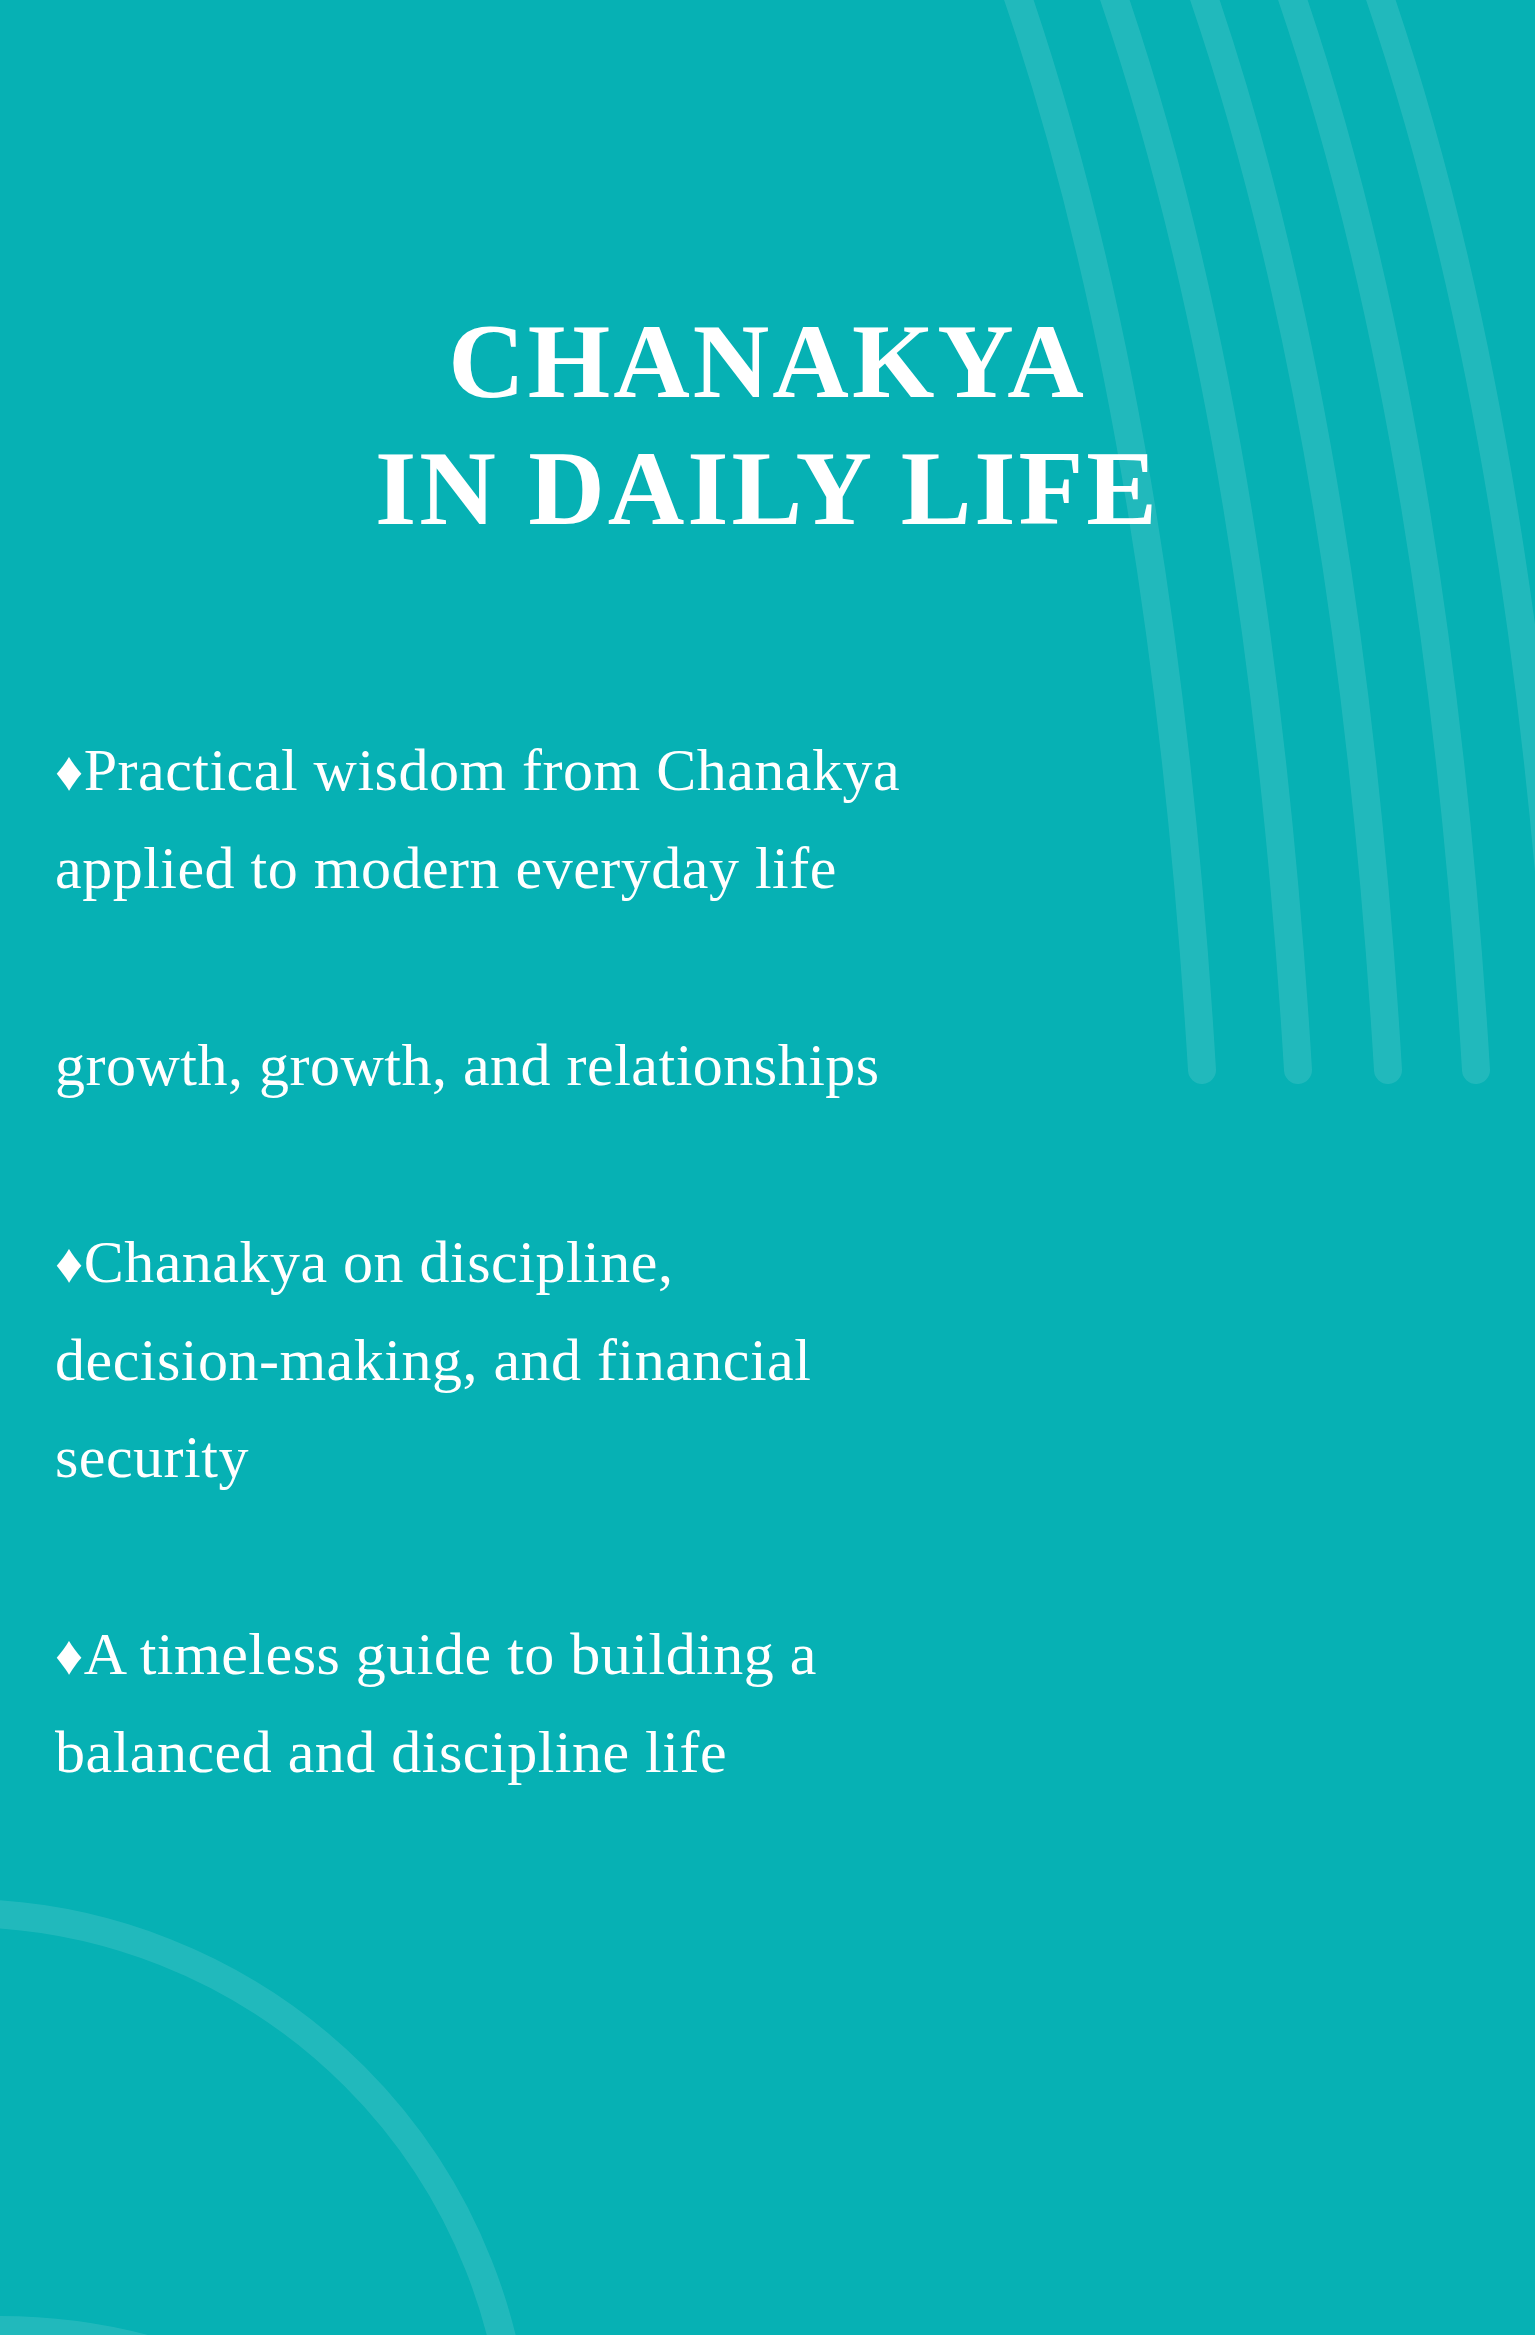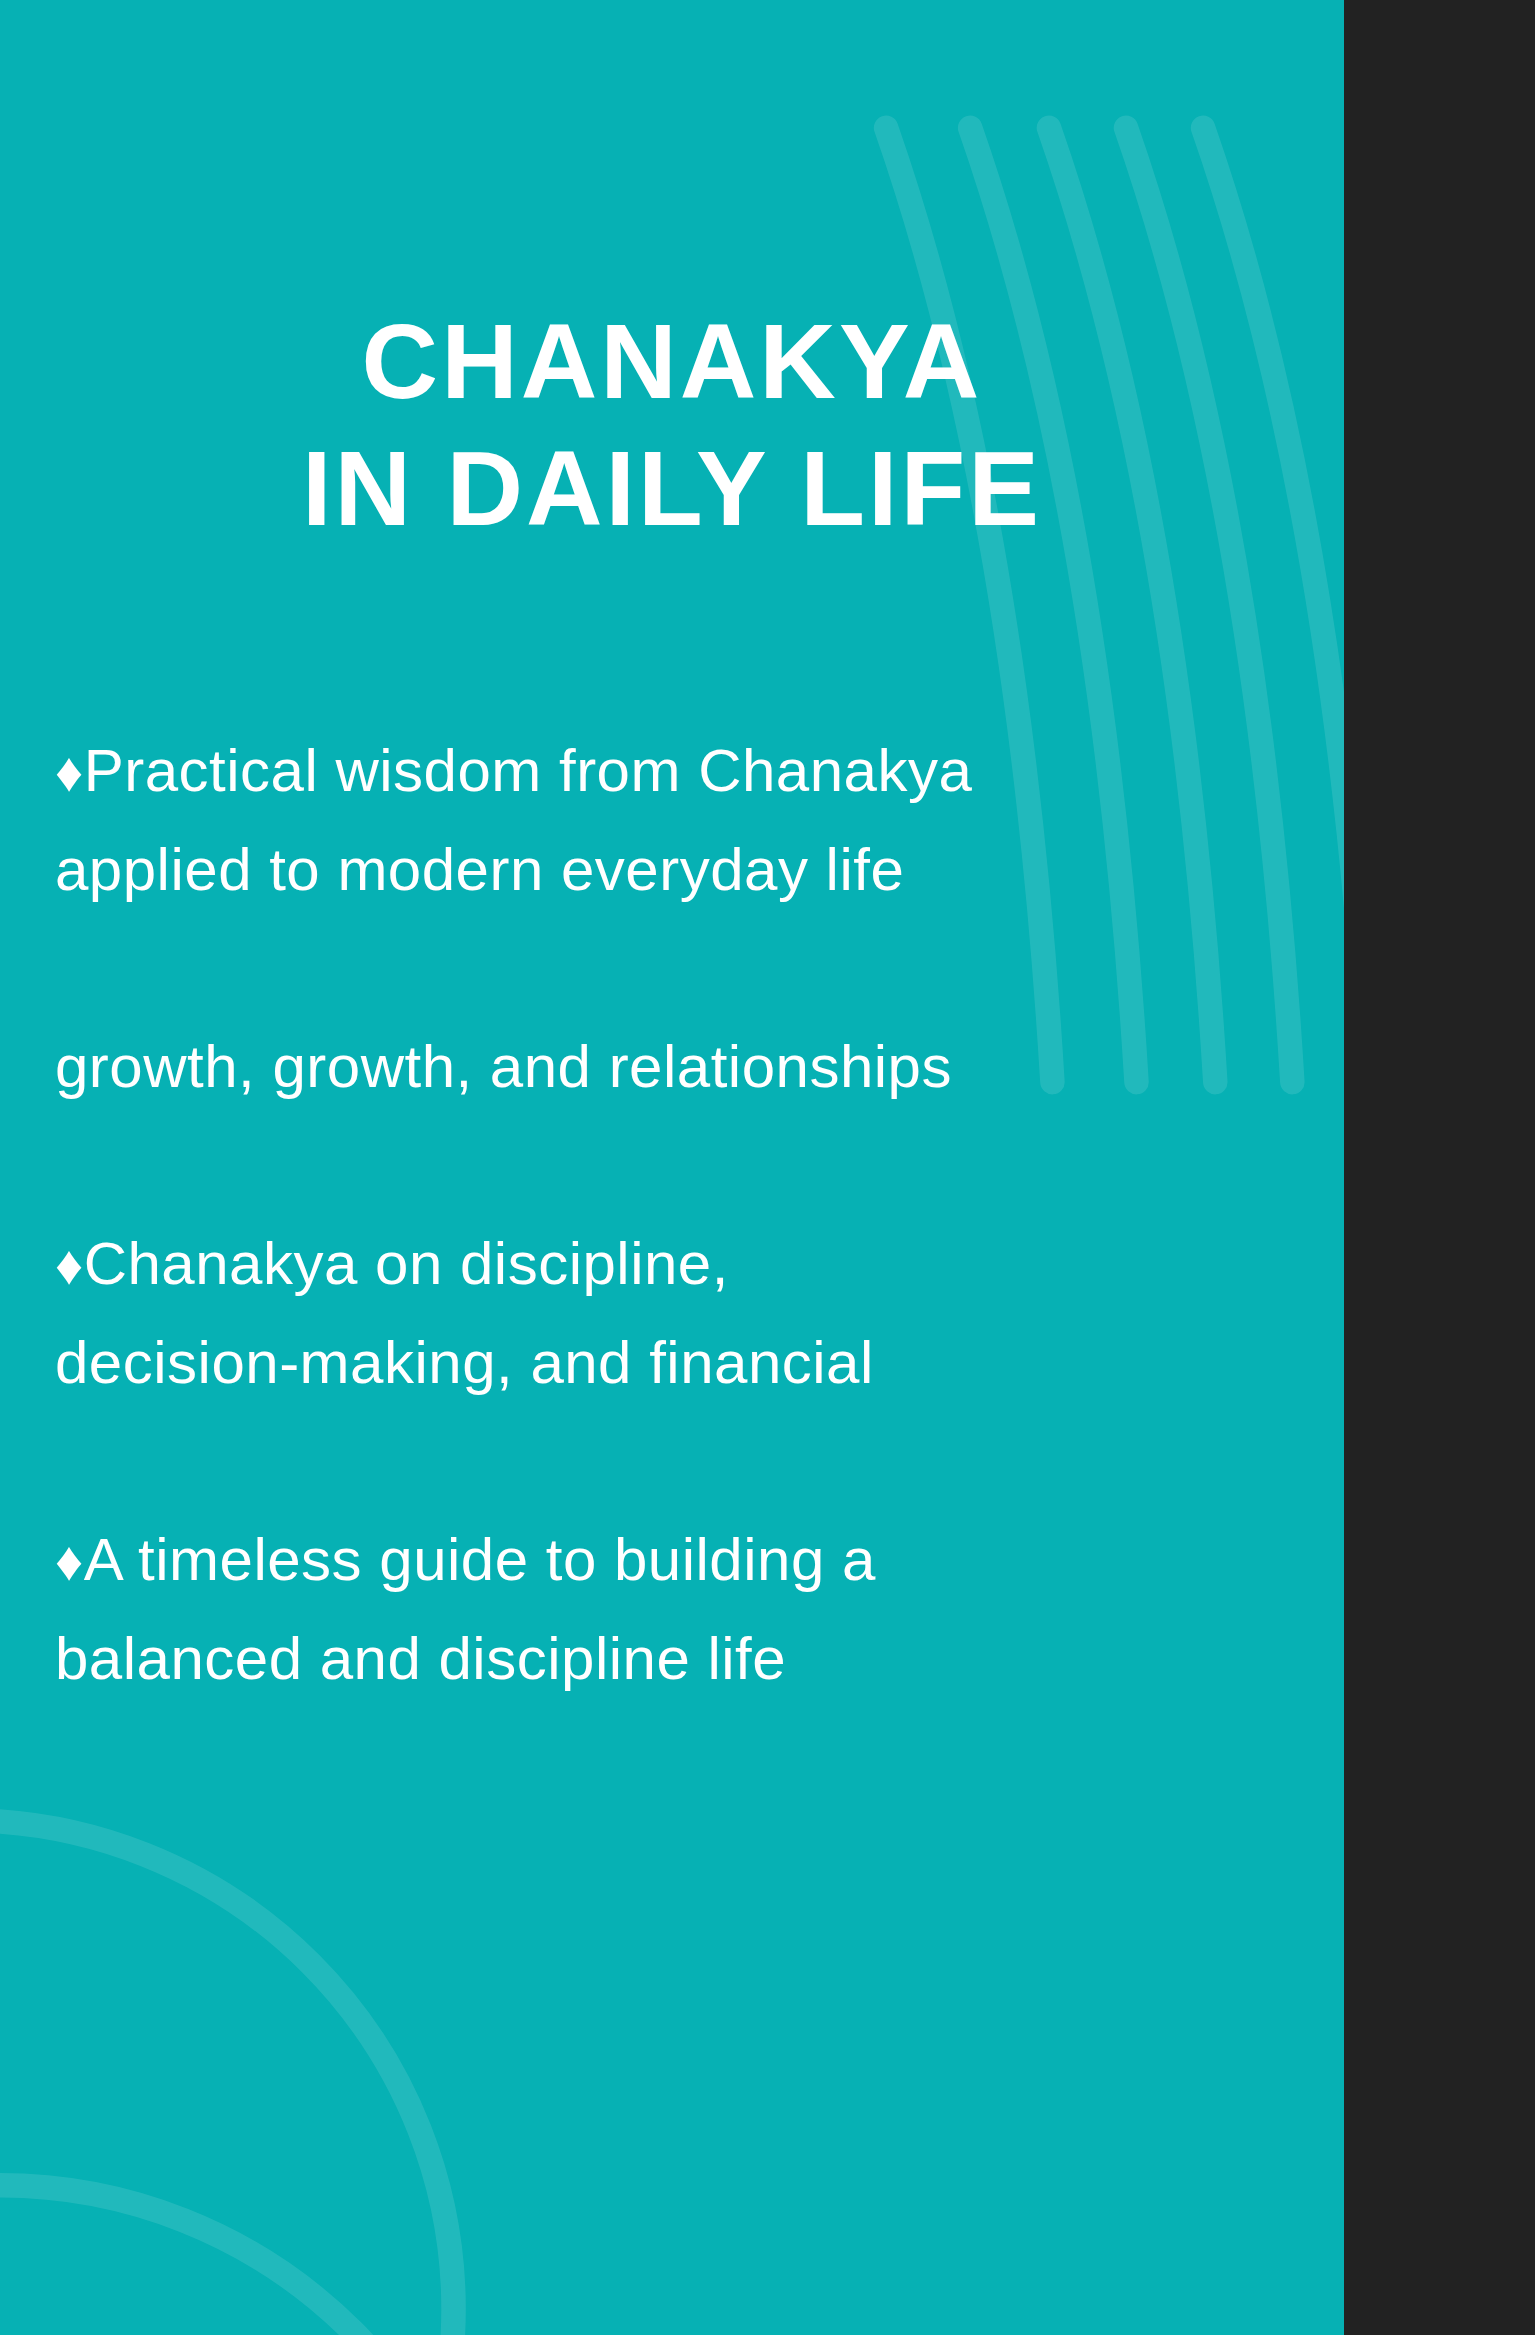--- a/index.html
+++ b/index.html
@@ -2,25 +2,25 @@
 <html><head>
 <meta charset="utf-8">
 <style>
   html, body {
     margin: 0;
     padding: 0;
     background: #222;
   }
   .poster {
     position: relative;
-    width: 1344px;
+    width: 1535px;
     height: 2335px;
     overflow: hidden;
     background: #06b1b4;
-    font-family: Liberation Sans, sans-serif;
+    font-family: Liberation Serif, serif;
     color: #ffffff;
   }
   .decor {
     position: absolute;
     inset: 0;
     width: 100%;
     height: 100%;
     display: block;
     pointer-events: none;
   }
@@ -98,20 +98,21 @@
       <span class="bullet-line">applied to modern everyday life</span>
     </li>
 
     <li class="bullet-item">
       <span class="bullet-line">growth, growth, and relationships</span>
     </li>
 
     <li class="bullet-item">
       <span class="bullet-line"><span class="bullet-marker">♦</span><span>Chanakya on discipline,</span></span>
       <span class="bullet-line">decision-making, and financial</span>
+      <span class="bullet-line">security</span>
     </li>
 
     <li class="bullet-item">
       <span class="bullet-line"><span class="bullet-marker">♦</span><span>A timeless guide to building a</span></span>
       <span class="bullet-line">balanced and discipline life</span>
     </li>
 
   </ul>
 
 </div>

